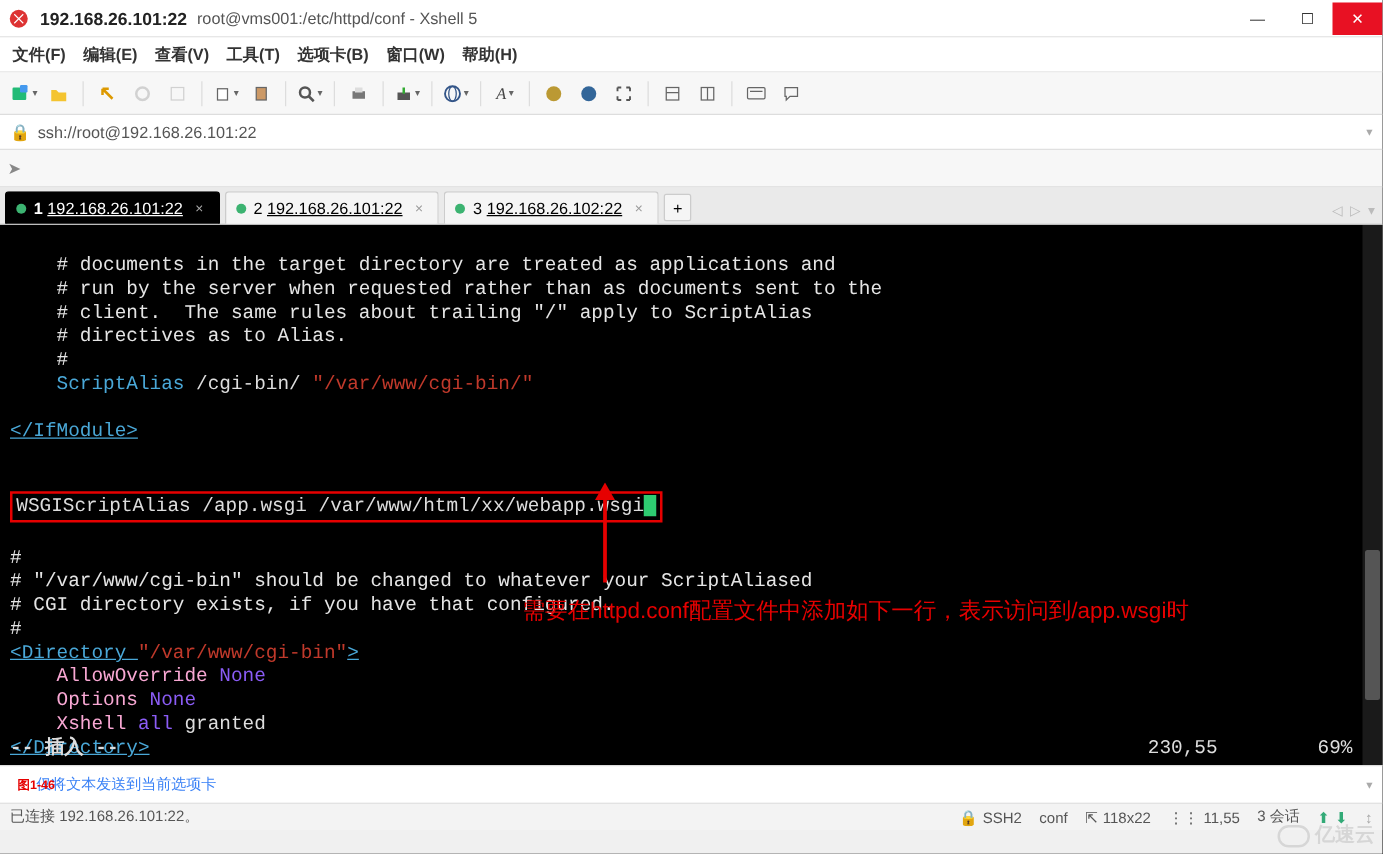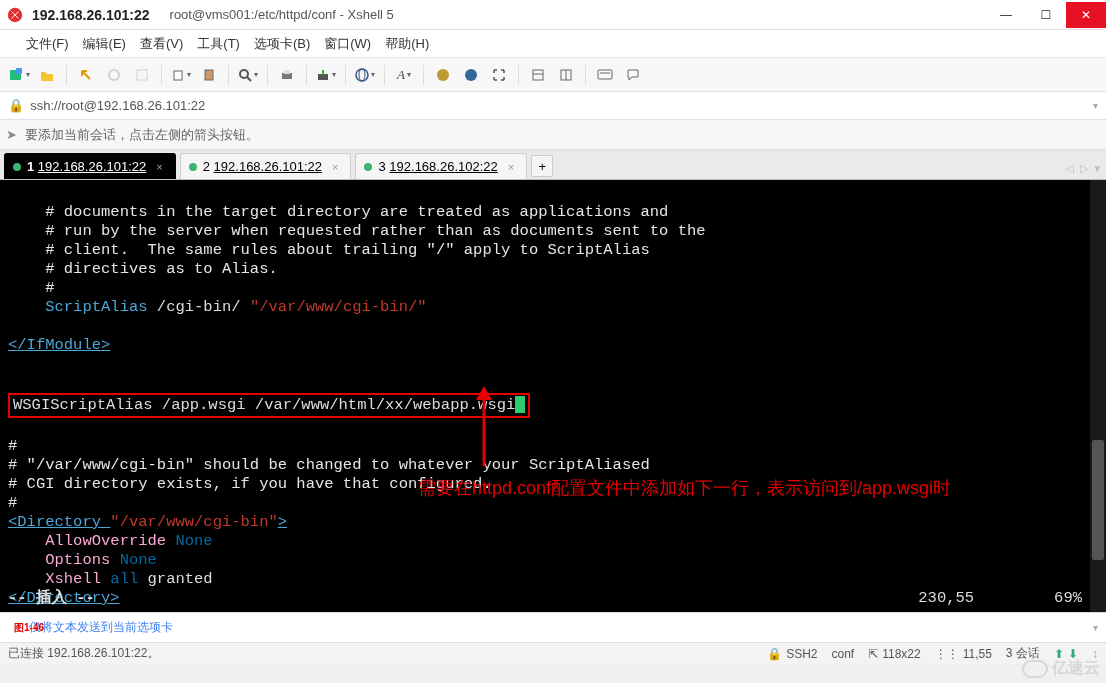--- a/index.html
+++ b/index.html
@@ -1,24 +1,24 @@
 <!DOCTYPE html>
 <html><head>
 <meta charset="utf-8">
 <style>
 * { margin: 0; padding: 0; box-sizing: border-box; }
 body { font-family: "Microsoft YaHei", Tahoma, Arial, sans-serif; font-size: 13px; background: #f0f0f0; width: 1106px; height: 683px; overflow: hidden; position: relative; }
 .titlebar { height: 30px; background: #fff; display: flex; align-items: center; padding: 0 0 0 6px; border-bottom: 1px solid #e0e0e0; }
 .titlebar .icon { width: 18px; height: 18px; margin-right: 8px; }
 .titlebar .title-ip { font-weight: bold; color: #222; margin-right: 8px; font-size: 14px; }
-.titlebar .title-rest { color: #555; font-size: 13px; margin-left: 12px; }
+.titlebar .title-rest { color: #555; font-size: 13px; }
 .titlebar .winbtns { margin-left: auto; display: flex; }
 .winbtn { width: 40px; height: 26px; display: flex; align-items: center; justify-content: center; font-size: 12px; color: #333; }
 .winbtn.close { background: #e81123; color: #fff; }
-.menubar { height: 28px; background: #fff; display: flex; align-items: center; padding: 0 26px; border-bottom: 1px solid #e5e5e5; }
+.menubar { height: 28px; background: #fff; display: flex; align-items: center; padding: 0 10px; border-bottom: 1px solid #e5e5e5; font-weight: bold; }
 .menubar .mitem { margin-right: 14px; color: #333; cursor: pointer; }
 .toolbar { height: 34px; background: #f7f7f7; display: flex; align-items: center; padding: 0 8px; gap: 6px; border-bottom: 1px solid #ddd; }
 .tbtn { width: 22px; height: 22px; display: flex; align-items: center; justify-content: center; border-radius: 2px; }
 .tbtn.drop::after { content: "▾"; font-size: 8px; color: #666; margin-left: 2px; }
 .sep { width: 1px; height: 20px; background: #ddd; margin: 0 2px; }
 .addrbar { height: 28px; background: #fff; display: flex; align-items: center; padding: 0 8px; border-bottom: 1px solid #e0e0e0; color: #555; }
 .addrbar .lock { margin-right: 6px; color: #888; }
 .sessionbar { height: 30px; background: #f7f7f7; display: flex; align-items: center; padding: 0 6px; border-bottom: 1px solid #ddd; color: #666; }
 .sessionbar .arrow { margin-right: 8px; color: #888; }
 .tabbar { height: 30px; background: #eaeaea; display: flex; align-items: flex-end; padding: 0 4px; position: relative; border-bottom: 1px solid #bdbdbd; }
@@ -31,21 +31,21 @@
 .tab.active .tclose { color: #aaa; }
 .addtab { width: 22px; height: 22px; background: #f5f5f5; border: 1px solid #ccc; display: flex; align-items: center; justify-content: center; margin-bottom: 2px; border-radius: 2px; }
 .tabnav { position: absolute; right: 6px; bottom: 4px; display: flex; gap: 6px; color: #bbb; font-size: 11px; }
 .terminal { background: #000; color: #bbb; font-family: "Consolas", "Courier New", monospace; font-size: 15.5px; line-height: 19px; padding: 4px 8px 4px 8px; height: 432px; overflow: hidden; position: relative; white-space: pre; }
 .t-comment { color: #e5e5e5; }
 .t-key { color: #4aa8d8; }
 .t-str { color: #c0392b; }
 .t-tag { color: #4aa8d8; text-decoration: underline; }
 .t-plain { color: #ddd; }
 .t-opt { color: #f9a8d4; }
-.t-yellow { color: #0369a1; }
+.t-yellow { color: #8b5cf6; }
 .highlight-box { border: 2px solid #e60000; padding: 1px 3px; display: inline-block; position: relative; }
 .cursor { background: #2ecc71; display: inline-block; width: 10px; height: 17px; vertical-align: middle; }
 .arrow-svg { position: absolute; pointer-events: none; }
 .ann { position: absolute; color: #e60000; font-family: "Microsoft YaHei", sans-serif; font-size: 18px; font-weight: 500; white-space: normal; line-height: 24px; }
 .term-status { position: absolute; bottom: 4px; left: 8px; right: 24px; color: #ddd; display: flex; }
 .inputbar { height: 30px; background: #fff; border-top: 1px solid #ddd; display: flex; align-items: center; padding: 0 8px; color: #999; font-size: 12px; position: relative; }
 .inputbar .figlabel { position: absolute; left: 14px; color: #e60000; font-weight: bold; font-size: 10px; }
 .statusbar { height: 22px; background: #f3f3f3; border-top: 1px solid #ddd; display: flex; align-items: center; padding: 0 8px; font-size: 12px; color: #555; }
 .statusbar .spacer { flex: 1; }
 .statusbar .sseg { margin-left: 14px; display: flex; align-items: center; gap: 4px; }
@@ -196,21 +196,20 @@
 </div>
 
 <div class="addrbar">
   <span class="lock">🔒</span>
   <span>ssh://root@192.168.26.101:22</span>
   <span style="margin-left:auto;color:#aaa;font-size:10px">▾</span>
 </div>
 
 <div class="sessionbar">
   <span class="arrow">➤</span>
-  <span>要添加当前会话，点击左侧的箭头按钮。</span>
 </div>
 
 <div class="tabbar">
   <div class="tab active">
     <span class="dot"></span>
     <span class="num">1</span>&nbsp;<span class="label">192.168.26.101:22</span>
     <span class="tclose">×</span>
   </div>
   <div class="tab">
     <span class="dot"></span>

